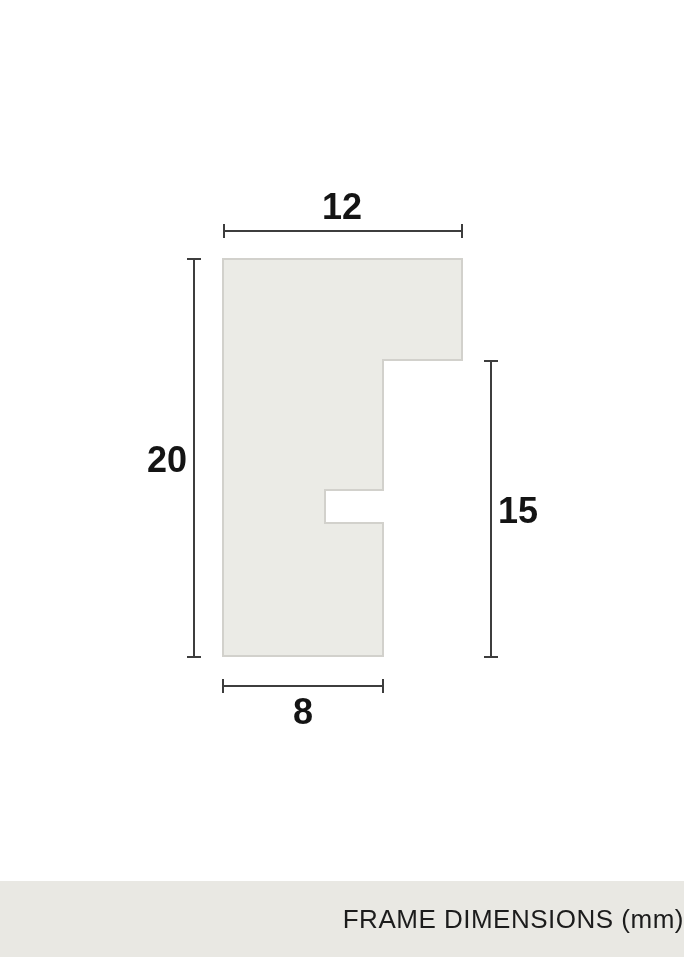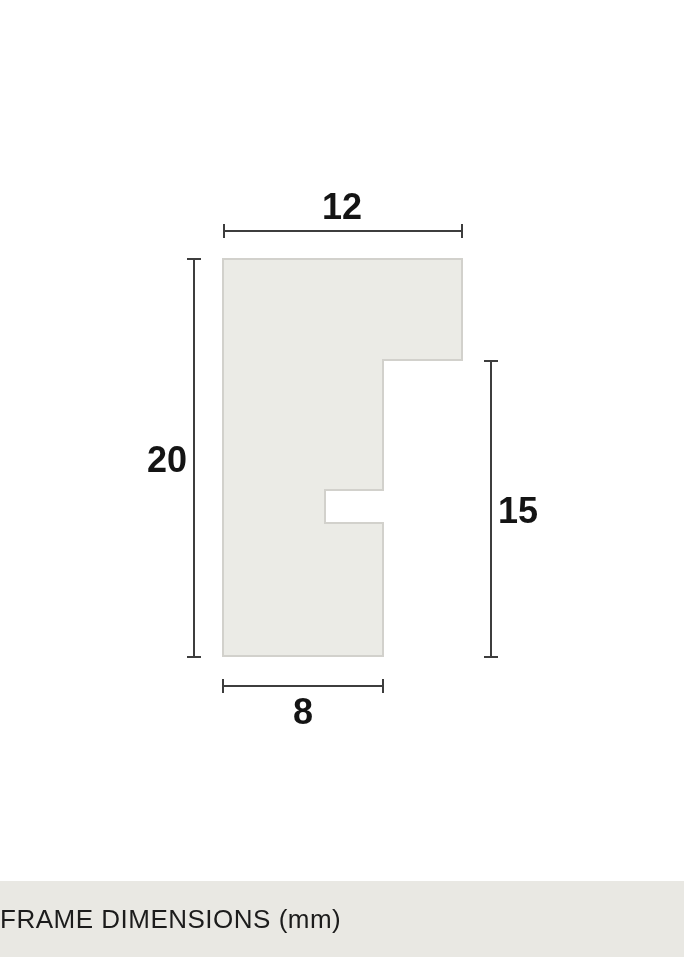--- a/index.html
+++ b/index.html
@@ -34,21 +34,21 @@
   }
   .footer-bar {
     position: absolute;
     left: 0;
     bottom: 0;
     width: 684px;
     height: 76px;
     background: #e9e8e3;
     display: flex;
     align-items: center;
-    justify-content: flex-start;
+    justify-content: flex-end;
   }
   .footer-caption {
     font-family: "Liberation Sans", "DejaVu Sans", sans-serif;
     font-size: 26px;
     font-weight: 500;
     letter-spacing: 0.5px;
     color: #1c1c1c;
     white-space: nowrap;
   }
 </style>

